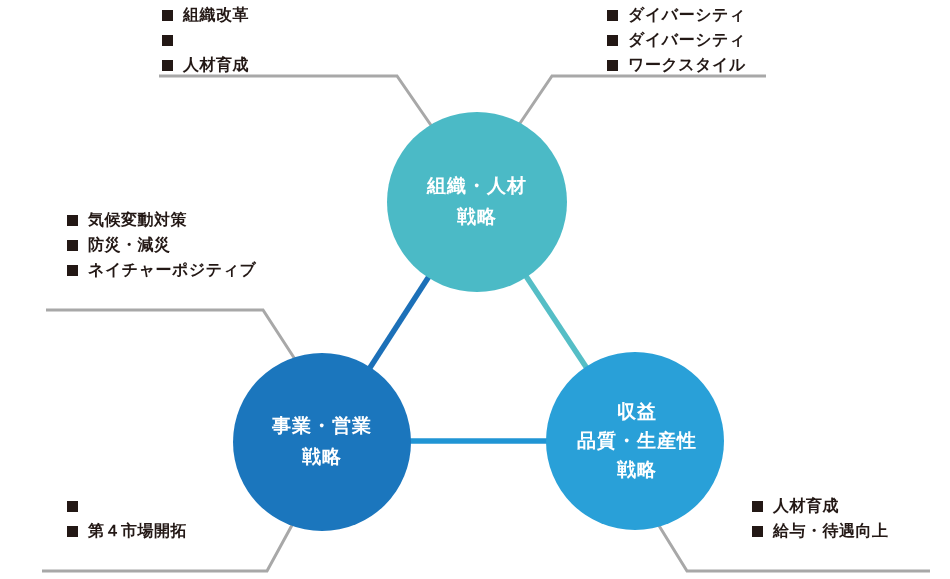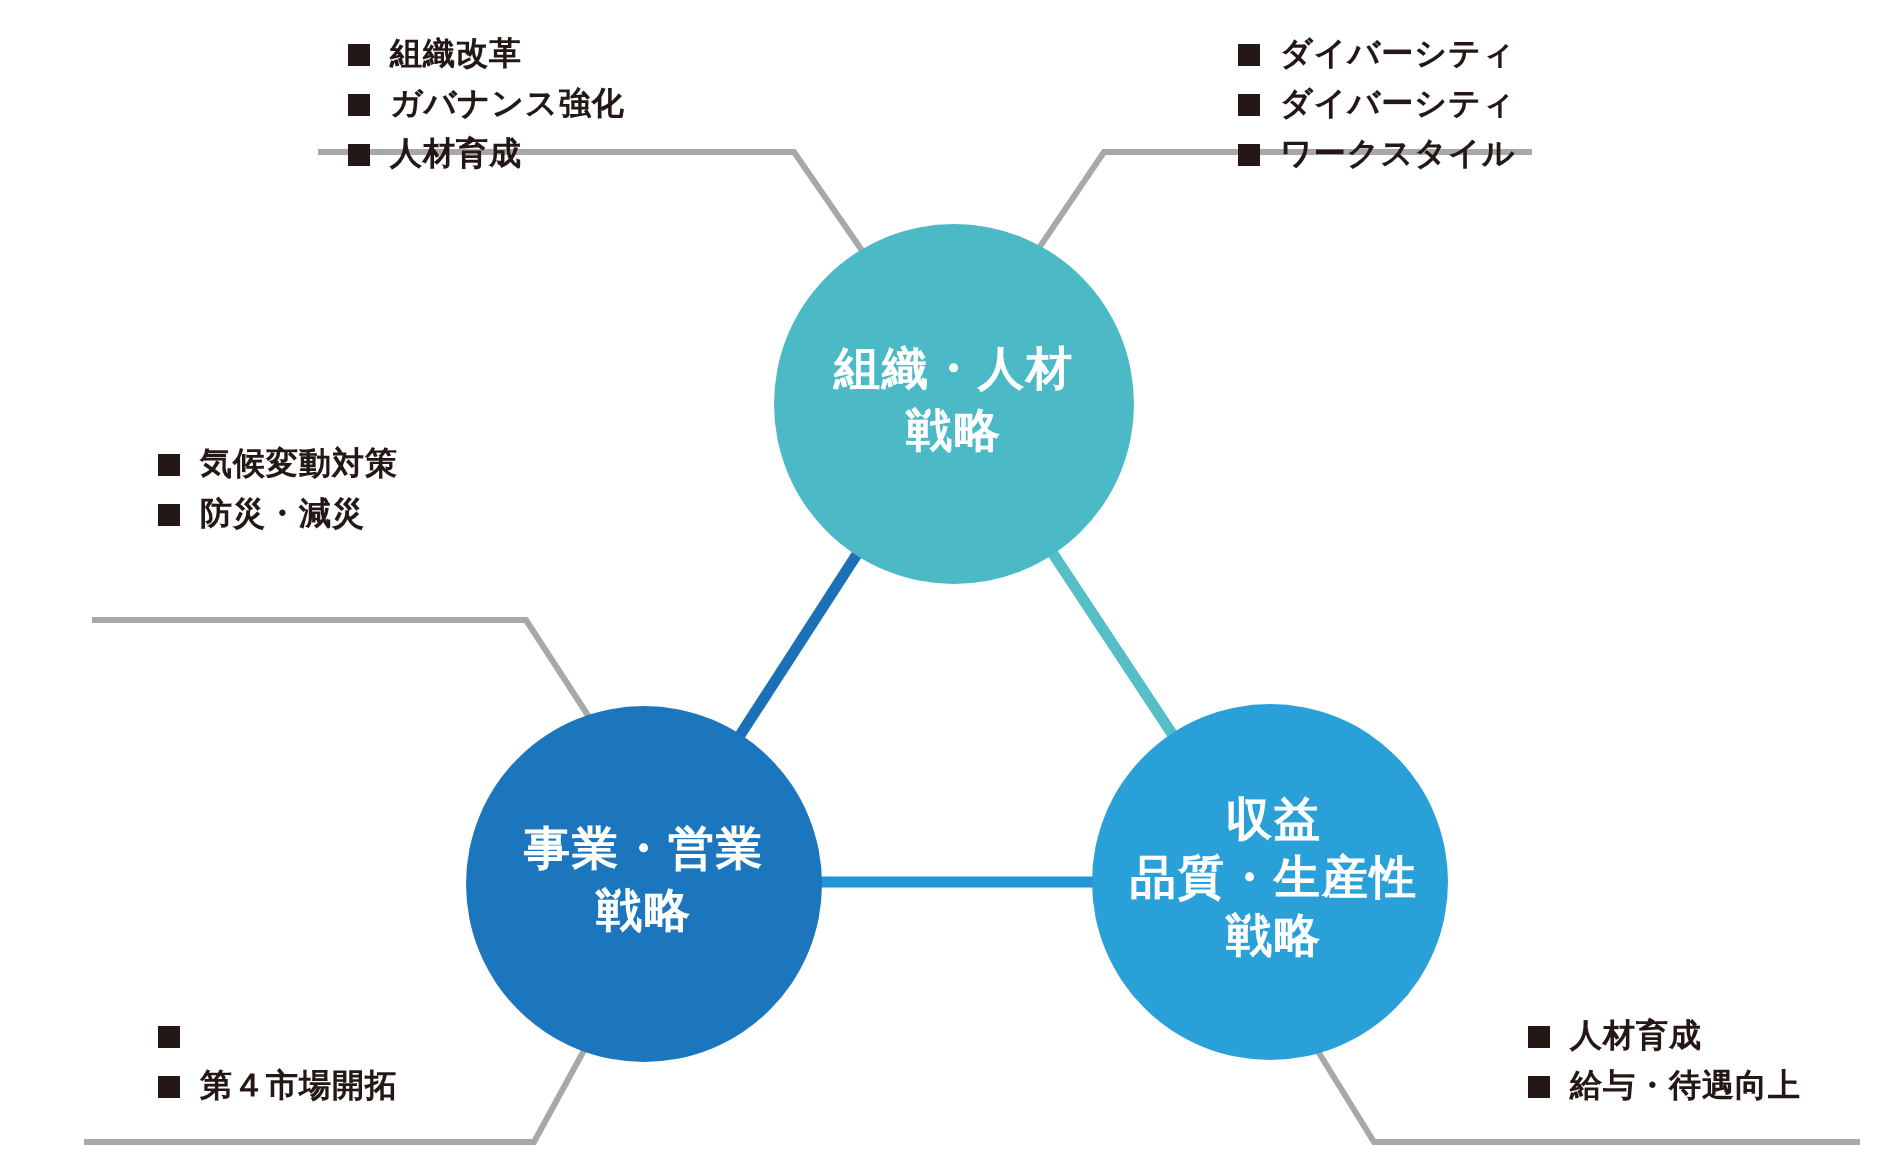--- a/index.html
+++ b/index.html
@@ -7,21 +7,21 @@
     position:relative;
     width:950px;height:579px;
     background:#fff;
     font-family:"DejaVu Sans",sans-serif;
     overflow:hidden;
   }
   svg.layer{position:absolute;left:0;top:0;}
   .list{
     position:absolute;
     list-style:none;
-    margin:16px;padding:0;
+    margin:4px;padding:0;
     font-size:16px;
     font-weight:bold;
     color:#231815;
   }
   .list li{
     display:flex;
     align-items:center;
     height:25px;
     white-space:nowrap;
     letter-spacing:0.5px;
@@ -32,21 +32,21 @@
     background:#231815;
     margin-right:10px;
     flex:0 0 auto;
   }
   .circle-label{
     position:absolute;
     transform:translate(-50%,-50%);
     text-align:center;
     color:#ffffff;
     font-weight:bold;
-    font-size:23px;
+    font-size:19px;
     line-height:31px;
     letter-spacing:1px;
     white-space:nowrap;
   }
 </style>
 </head>
 <body>
 
 <div id="canvas">
 
@@ -81,21 +81,20 @@
     <div>戦略</div>
   </div>
 
   <ul class="list" style="left:158px;top:-1px;">
     <li>
         <span class="sq"></span>
         <span>組織改革</span>
       </li>
     <li>
         <span class="sq"></span>
-        <span>ガバナンス強化</span>
       </li>
     <li>
         <span class="sq"></span>
         <span>人材育成</span>
       </li>
   </ul>
 
   <ul class="list" style="left:603px;top:-1px;">
     <li>
         <span class="sq"></span>
@@ -113,20 +112,24 @@
 
   <ul class="list" style="left:63px;top:204px;">
     <li>
         <span class="sq"></span>
         <span>気候変動対策</span>
       </li>
     <li>
         <span class="sq"></span>
         <span>防災・減災</span>
       </li>
+    <li>
+        <span class="sq"></span>
+        <span>ネイチャーポジティブ</span>
+      </li>
   </ul>
 
   <ul class="list" style="left:63px;top:490px;">
     <li>
         <span class="sq"></span>
       </li>
     <li>
         <span class="sq"></span>
         <span>第４市場開拓</span>
       </li>

